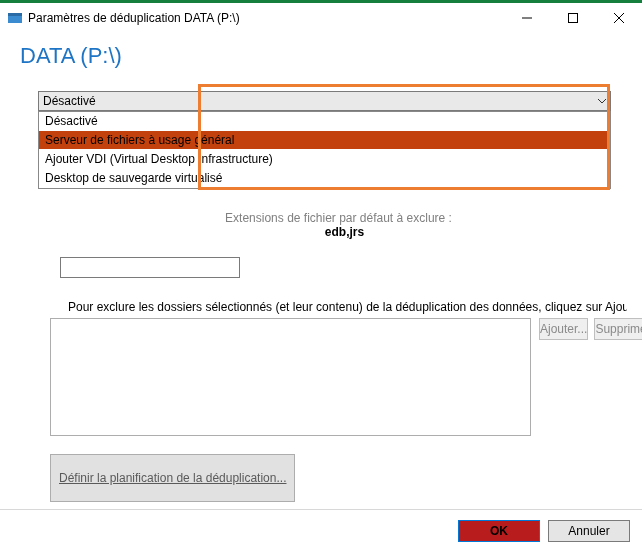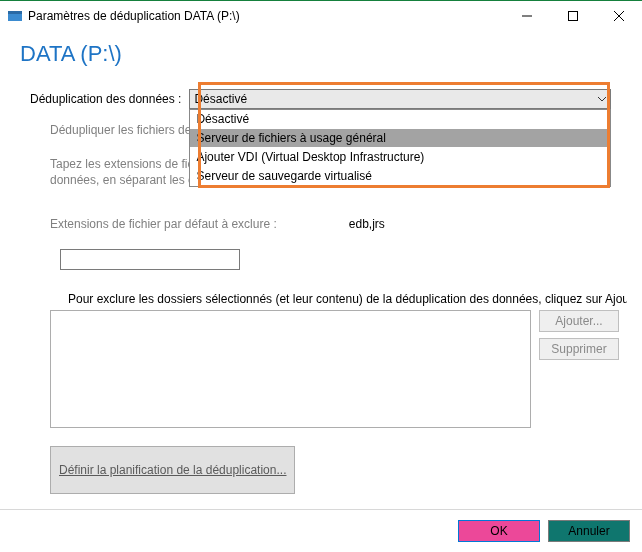--- a/index.html
+++ b/index.html
@@ -1,45 +1,45 @@
 <!DOCTYPE html>
 <html><head>
 <meta charset="utf-8">
 <style>
   html,body{margin:0;padding:0;font-family:"Segoe UI",Tahoma,sans-serif;font-size:12px;color:#000;background:#fff;}
-  .window{width:642px;height:552px;position:relative;box-sizing:border-box;border-top:1px solid #15803d;}
+  .window{width:642px;height:552px;position:relative;box-sizing:border-box;border-top:3px solid #15803d;}
   
   .titlebar{height:30px;display:flex;align-items:center;padding-left:8px;}
   .titlebar .app-icon{width:14px;height:14px;margin-right:6px;}
   .titlebar .title{flex:1;font-size:12px;color:#000;}
   .titlebar .ctl{width:46px;height:30px;display:flex;align-items:center;justify-content:center;}
   .heading{font-size:22px;color:#1e74c5;padding:10px 0 0 20px;font-weight:400;}
   .content{padding:22px 15px 0 30px;position:relative;}
   .row{display:flex;align-items:center;}
   .label1{color:#000;}
   .indent{margin-left:20px;}
   .static{color:#808080;}
-  .value{color:#000;margin-left:12px;}
+  .value{color:#000;margin-left:12px;font-weight:bold;}
   .txtinput{height:21px;border:1px solid #7a7a7a;background:#fff;box-sizing:border-box;padding:0 4px;font:inherit;}
   .listbox{height:118px;border:1px solid #adadad;background:#fff;box-sizing:border-box;}
   .disabled-btn{height:22px;width:80px;border:1px solid #bfbfbf;color:#8a8a8a;background:#efefef;box-sizing:border-box;font:inherit;display:flex;align-items:center;justify-content:center;}
   .link-btn{height:22px;border:1px solid #adadad;background:#e1e1e1;color:#5a5a5a;padding:12px 8px;display:inline-flex;align-items:center;font:inherit;text-decoration:underline;}
   
   .combo-wrap{position:relative;flex:1;margin-left:8px;}
   .combo{height:20px;border:1px solid #7a7a7a;background:#e9e9e9;display:flex;align-items:center;padding:0 4px;position:relative;box-sizing:border-box;}
   .combo .arrow{position:absolute;right:4px;top:50%;transform:translateY(-50%);}
   .dropdown{position:absolute;left:0;right:0;top:20px;border:1px solid #888;background:#fff;z-index:5;}
   .dropdown .opt{padding:2px 6px;border-bottom:1px solid #fff;}
-  .dropdown .opt.sel{background:#a3a3a3;}
+  .dropdown .opt.sel{background:#c2410c;}
   
   .highlight{position:absolute;border:3px solid #ed7d31;pointer-events:none;z-index:10;box-sizing:border-box;}
   
   .footer{position:absolute;left:0;right:0;bottom:0;height:42px;border-top:1px solid #d8d8d8;display:flex;align-items:center;justify-content:flex-end;padding-right:12px;gap:8px;}
-  .btn{min-width:82px;height:22px;border:1px solid #7a7a7a;background:#0f766e;font:inherit;box-sizing:border-box;display:flex;align-items:center;justify-content:center;}
-  .btn.default{border:1px solid #0078d7;background:#ec4899;}
+  .btn{min-width:82px;height:22px;border:1px solid #7a7a7a;background:#e5e5e5;font:inherit;box-sizing:border-box;display:flex;align-items:center;justify-content:center;}
+  .btn.default{border:1px solid #0078d7;background:#b91c1c;font-weight:bold;}
   .btn.disabled{border:1px solid #bfbfbf;color:#8a8a8a;background:#efefef;}
 </style>
 </head>
 <body>
 
 <div class="window">
 
   <div class="titlebar">
     <span class="app-icon">
       <svg width="14" height="14" viewBox="0 0 14 14">
@@ -66,59 +66,58 @@
     </div>
   </div>
 
   <div class="heading">DATA (P:\)</div>
 
   <div class="content">
 
     <div class="highlight" style="left:198px;top:15px;width:412px;height:106px;"></div>
 
     <div class="row">
-      <span class="label1">Déduplication des données :</span>
       <div class="combo-wrap" style="margin-right:16px;">
         <div class="combo">
           <span>Désactivé</span>
           <span class="arrow">
             <svg width="8" height="6">
                 <path d="M0 0 L4 4 L8 0" fill="none" stroke="#333" stroke-width="1"></path>
               </svg>
           </span>
         </div>
         <div class="dropdown">
           <div class="opt">Désactivé</div>
           <div class="opt sel">Serveur de fichiers à usage général</div>
           <div class="opt">Ajouter VDI (Virtual Desktop Infrastructure)</div>
-          <div class="opt">Serveur de sauvegarde virtualisé</div>
+          <div class="opt">Desktop de sauvegarde virtualisé</div>
         </div>
       </div>
     </div>
 
     <div class="indent static" style="margin-top:14px;">Dédupliquer les fichiers de p</div>
 
     <div class="indent static" style="margin-top:20px;">Tapez les extensions de fichi</div>
     <div class="indent static" style="margin-top:2px;">données, en séparant les ext</div>
 
-    <div class="row indent" style="margin-top:30px;">
+    <div class="row indent" style="margin-top:22px;flex-direction:column;">
       <span class="static">Extensions de fichier par défaut à exclure :</span>
       <span style="width:60px;"></span>
       <span class="value">edb,jrs</span>
     </div>
 
     <div class="row indent" style="margin-top:18px;">
       <input type="text" class="txtinput" style="width: 180px; margin-left: 10px;" value="">
     </div>
 
     <div class="indent" style="margin-top:22px;color:#000;white-space:nowrap;overflow:hidden;margin-left:38px;">Pour exclure les dossiers sélectionnés (et leur contenu) de la déduplication des données, cliquez sur Ajou</div>
 
     <div class="row indent" style="margin-top:4px;align-items:flex-start;">
       <div class="listbox" style="flex:1;"></div>
-      <div style="width:88px;margin-left:8px;display:flex;flex-direction:column;gap:6px;">
+      <div style="width:88px;margin-left:8px;display:flex;flex-direction:row;gap:6px;">
         <div class="disabled-btn">Ajouter...</div>
         <div class="disabled-btn">Supprimer</div>
       </div>
     </div>
 
     <div class="indent" style="margin-top:18px;">
       <div class="link-btn">Définir la planification de la déduplication...</div>
     </div>
 
   </div>

